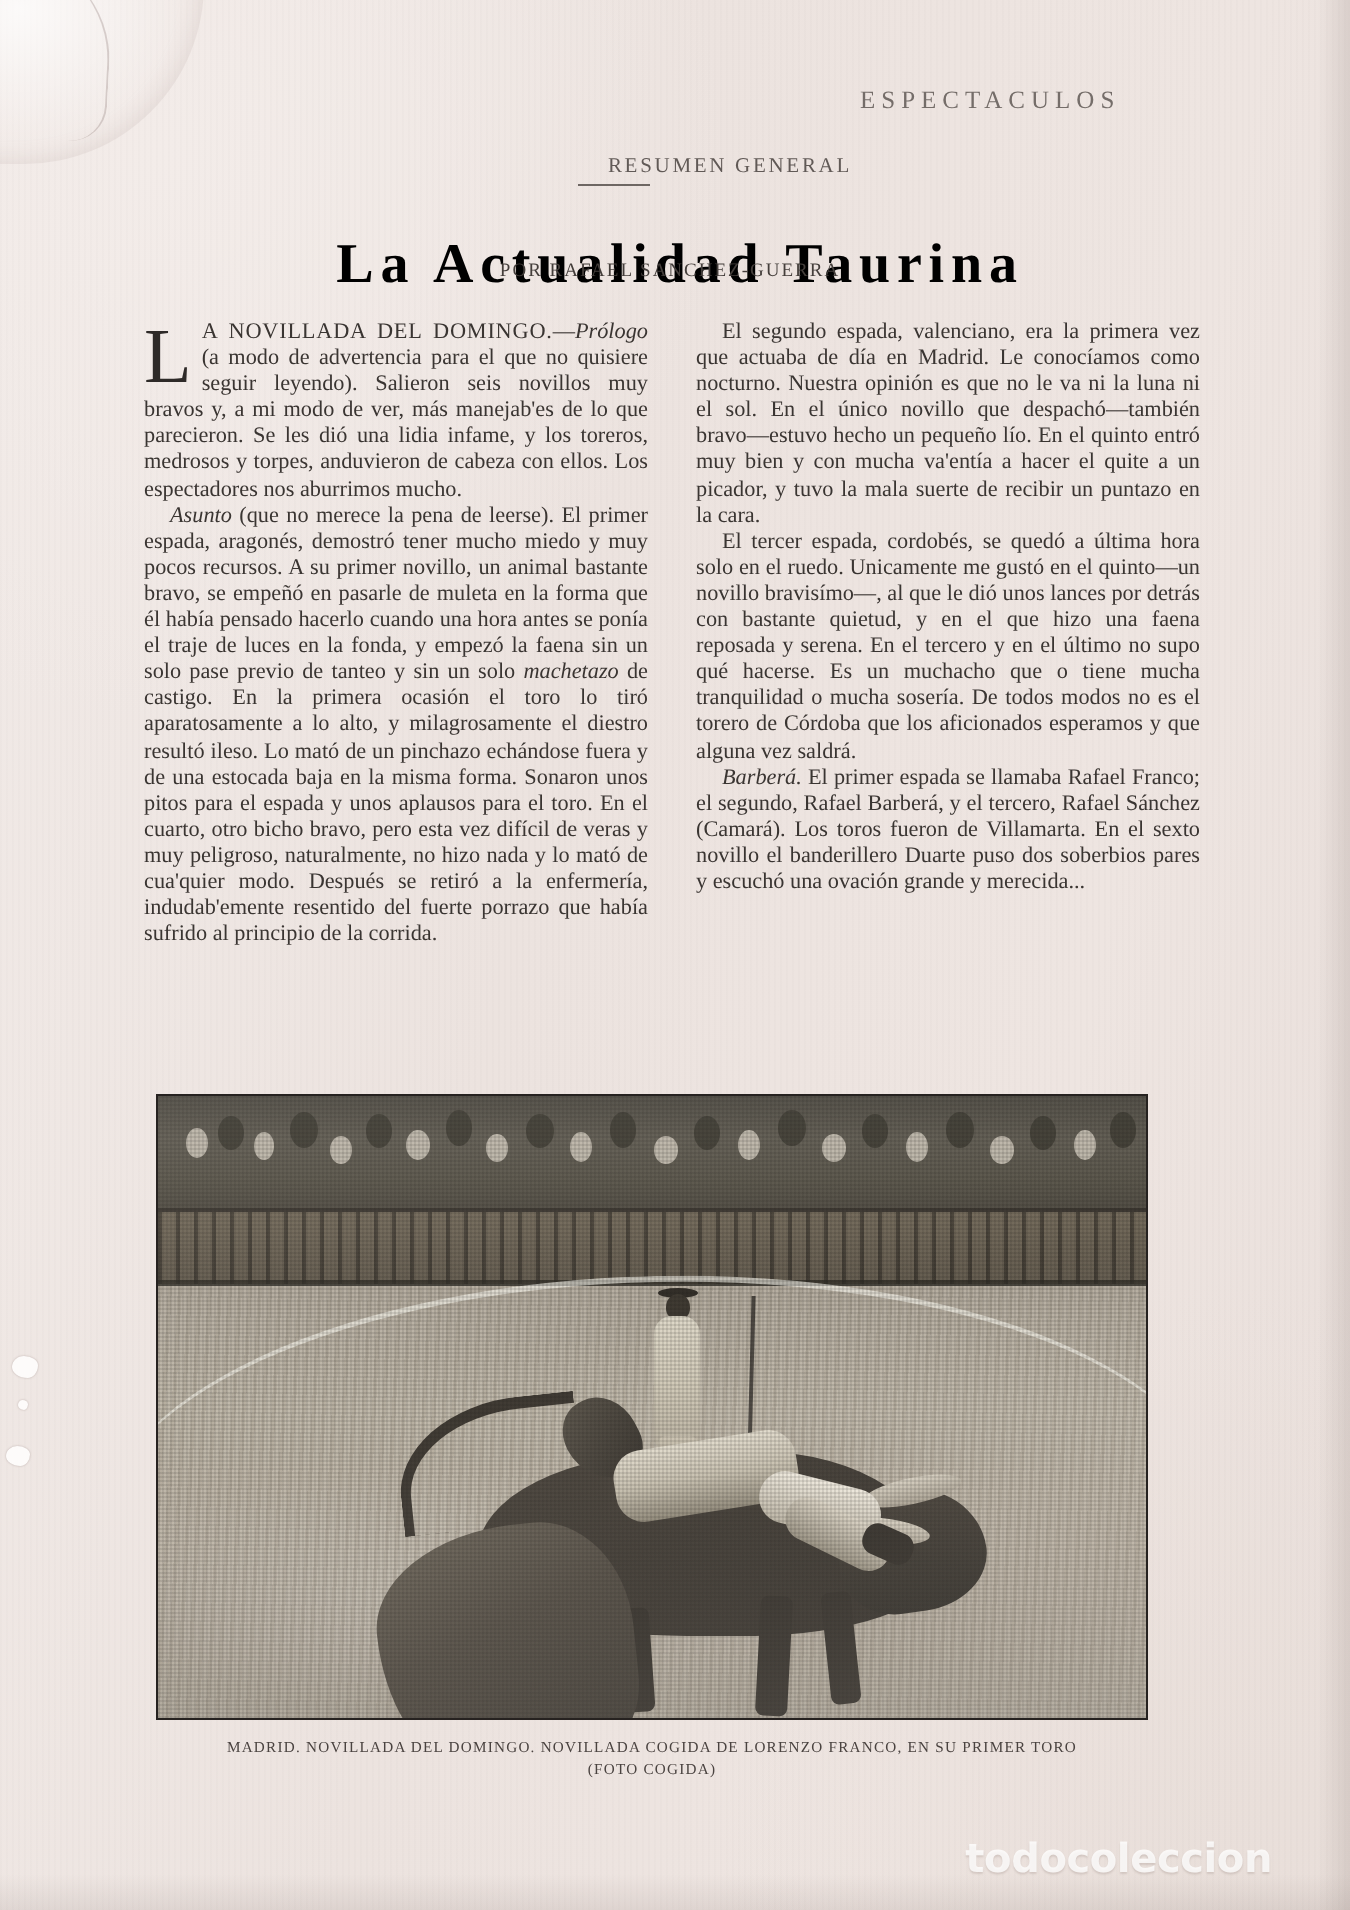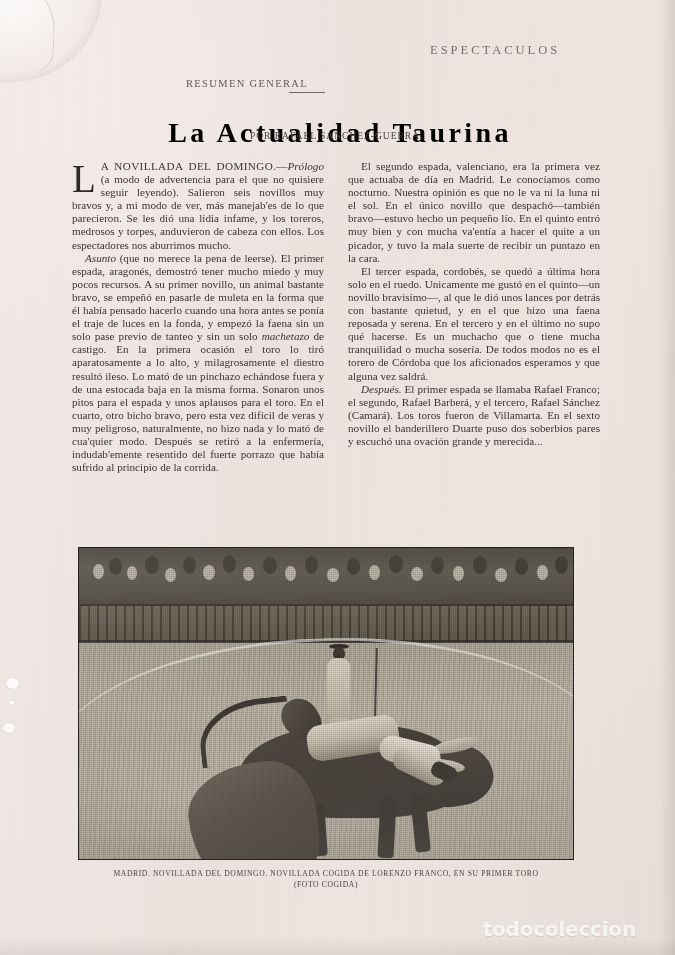--- a/index.html
+++ b/index.html
@@ -61,21 +61,21 @@
   #running-head{
     position:absolute;left:430px;top:41px;width:190px;
     font-size:12.5px;letter-spacing:3.0px;color:#5b5450;
     font-family:"Liberation Serif", serif;
     text-align:left;
     opacity:.82;
   }
 
   #kicker{
     position:absolute;left:186px;top:76px;width:240px;
-    text-align:left;font-size:10.5px;letter-spacing:1.35px;
+    text-align:right;font-size:10.5px;letter-spacing:1.35px;
     color:#4e4744;opacity:.88;
   }
   #kicker-rule{
     position:absolute;left:289px;top:90px;width:36px;height:1px;
     background:#4e4744;opacity:.8;
   }
 
   #title{
     position:absolute;left:100px;top:96px;width:480px;
     text-align:center;
@@ -311,21 +311,21 @@
   <div id="byline">POR RAFAEL SANCHEZ-GUERRA</div>
 
   <div class="col" id="col-left">
     <p class="noind"><span id="dropcap">L</span><span class="sc">A NOVILLADA DEL DOMINGO.</span><span>—</span><i>Prólogo</i><span> (a modo de advertencia para el que no quisiere seguir leyendo). Salieron seis novillos muy bravos y, a mi modo de ver, más manejab'es de lo que parecieron. Se les dió una lidia infame, y los toreros, medrosos y torpes, anduvieron de cabeza con ellos. Los espectadores nos aburrimos mucho.</span></p>
     <p><i>Asunto</i><span> (que no merece la pena de leerse). El primer espada, aragonés, demostró tener mucho miedo y muy pocos recursos. A su primer novillo, un animal bastante bravo, se empeñó en pasarle de muleta en la forma que él había pensado hacerlo cuando una hora antes se ponía el traje de luces en la fonda, y empezó la faena sin un solo pase previo de tanteo y sin un solo </span><i>machetazo</i><span> de castigo. En la primera ocasión el toro lo tiró aparatosamente a lo alto, y milagrosamente el diestro resultó ileso. Lo mató de un pinchazo echándose fuera y de una estocada baja en la misma forma. Sonaron unos pitos para el espada y unos aplausos para el toro. En el cuarto, otro bicho bravo, pero esta vez difícil de veras y muy peligroso, naturalmente, no hizo nada y lo mató de cua'quier modo. Después se retiró a la enfermería, indudab'emente resentido del fuerte porrazo que había sufrido al principio de la corrida.</span></p>
   </div>
 
   <div class="col" id="col-right">
     <p>El segundo espada, valenciano, era la primera vez que actuaba de día en Madrid. Le conocíamos como nocturno. Nuestra opinión es que no le va ni la luna ni el sol. En el único novillo que despachó—también bravo—estuvo hecho un pequeño lío. En el quinto entró muy bien y con mucha va'entía a hacer el quite a un picador, y tuvo la mala suerte de recibir un puntazo en la cara.</p>
     <p>El tercer espada, cordobés, se quedó a última hora solo en el ruedo. Unicamente me gustó en el quinto—un novillo bravisímo—, al que le dió unos lances por detrás con bastante quietud, y en el que hizo una faena reposada y serena. En el tercero y en el último no supo qué hacerse. Es un muchacho que o tiene mucha tranquilidad o mucha sosería. De todos modos no es el torero de Córdoba que los aficionados esperamos y que alguna vez saldrá.</p>
-    <p><i>Después.</i><span> El primer espada se llamaba Rafael Franco; el segundo, Rafael Barberá, y el tercero, Rafael Sánchez (Camará). Los toros fueron de Villamarta. En el sexto novillo el banderillero Duarte puso dos soberbios pares y escuchó una ovación grande y merecida...</span></p>
+    <p><i>Barberá.</i><span> El primer espada se llamaba Rafael Franco; el segundo, Rafael Barberá, y el tercero, Rafael Sánchez (Camará). Los toros fueron de Villamarta. En el sexto novillo el banderillero Duarte puso dos soberbios pares y escuchó una ovación grande y merecida...</span></p>
   </div>
 
   <figure id="photo-wrap" style="margin:0;">
     <div id="photo">
       <div class="ph-stands"></div>
 
       <div class="ph-crowd" style="left:14px;top:16px;width:11px;height:15px;"></div>
       <div class="ph-crowd d" style="left:30px;top:10px;width:13px;height:17px;"></div>
       <div class="ph-crowd" style="left:48px;top:18px;width:10px;height:14px;"></div>
       <div class="ph-crowd d" style="left:66px;top:8px;width:14px;height:18px;"></div>

